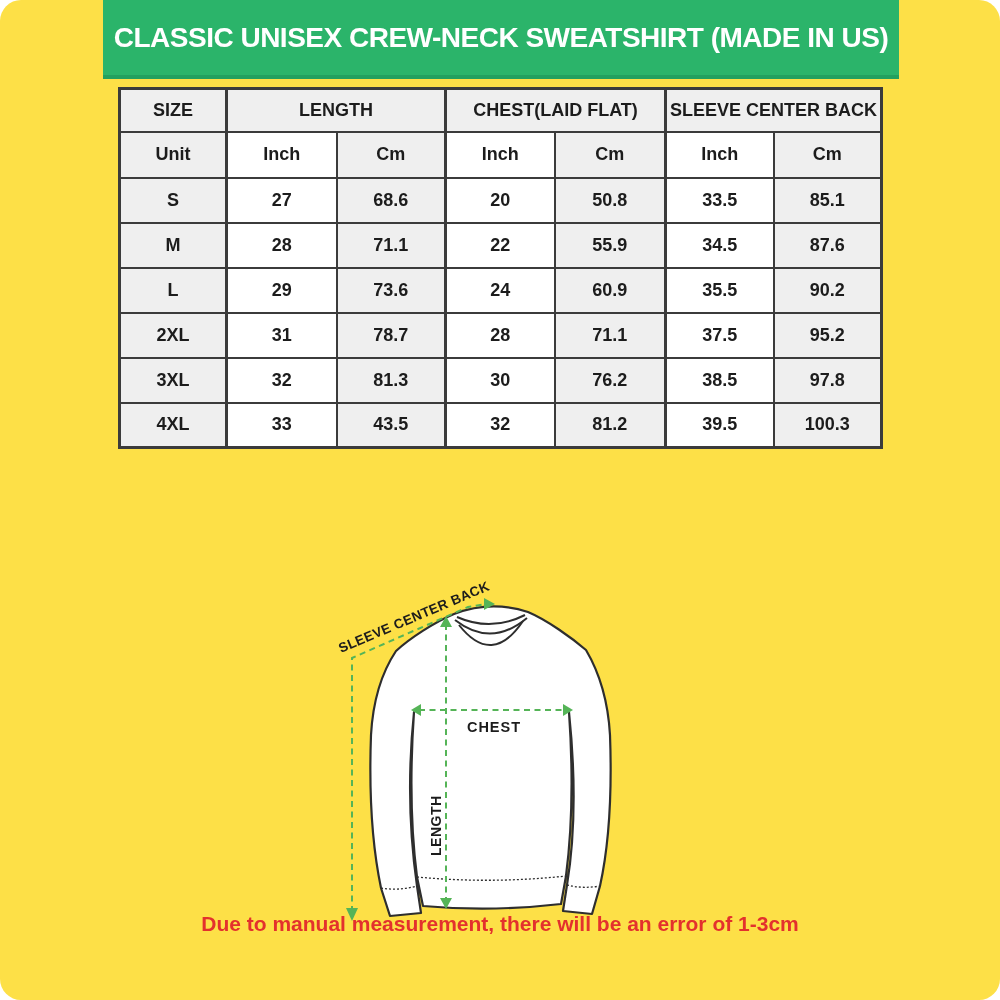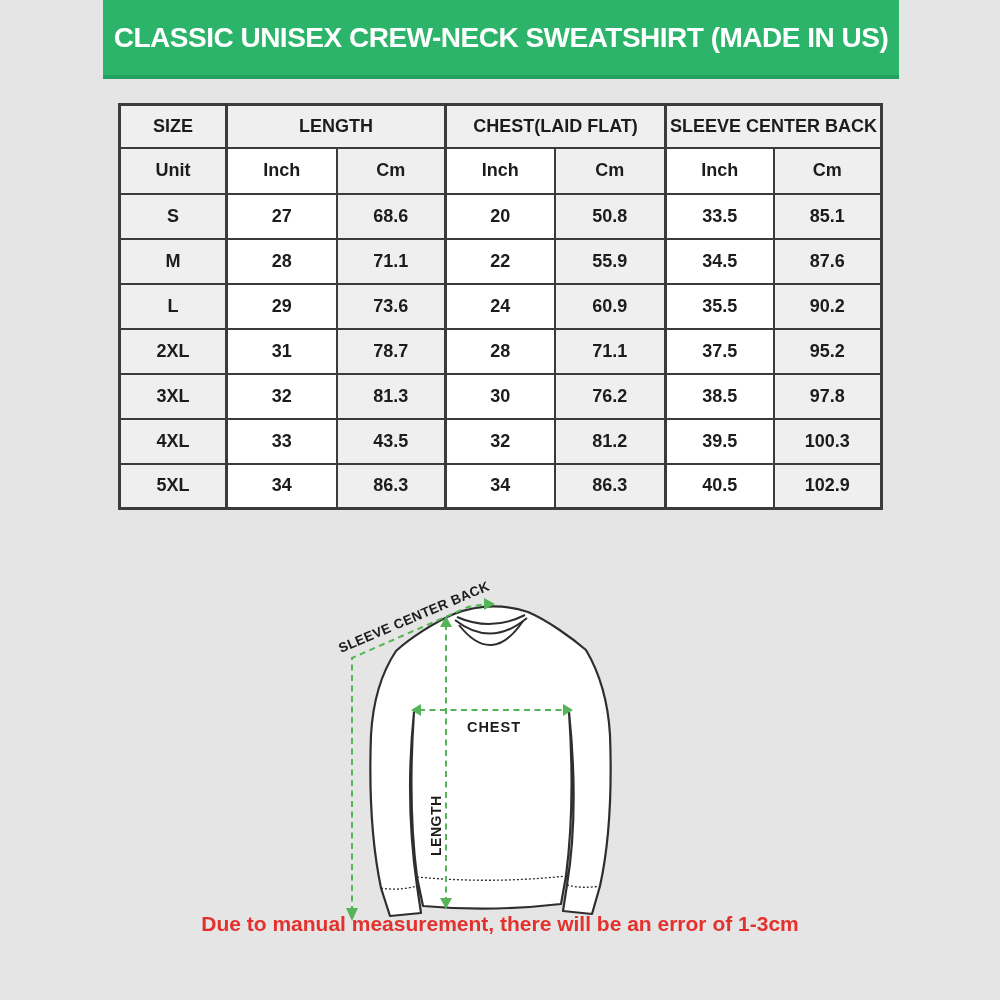--- a/index.html
+++ b/index.html
@@ -3,29 +3,29 @@
 <meta charset="utf-8">
 <style>
   :root{
     --banner-green:#2bb46a; --banner-green-dark:#22a05f;
     --cell-gray:#efefef; --cell-white:#ffffff;
     --border-dark:#3b3b3b; --note-red:#e3312d;
     --diagram-green:#55b457; --line-dark:#2e2e2e; --text-dark:#1c1c1c;
   }
   html,body{margin:0;padding:0;}
   body{background:#ffffff;font-family:"Liberation Sans","DejaVu Sans",sans-serif;}
-  .page{position:relative;width:1000px;height:1000px;background:#e5e5e5;overflow:hidden;}
+  .page{position:relative;width:1000px;height:1000px;background:#fde047;overflow:hidden;border-radius:21px;}
 
   .banner{position:absolute;left:103px;top:0;width:796px;height:75px;
     background:var(--banner-green,#2bb46a);
     border-bottom:4px solid var(--banner-green-dark,#22a05f);
     display:flex;align-items:center;justify-content:center;}
   .banner-title{color:#ffffff;font-weight:bold;font-size:28px;letter-spacing:-0.5px;white-space:nowrap;}
 
-  table.sizes{position:absolute;left:118px;top:103px;width:762px;
+  table.sizes{position:absolute;left:118px;top:87px;width:762px;
     border-collapse:collapse;table-layout:fixed;
     border:3px solid var(--border-dark,#3b3b3b);}
   table.sizes th,table.sizes td{
     border:2px solid var(--border-dark,#3b3b3b);
     text-align:center;vertical-align:middle;padding:0;
     font-size:18px;font-weight:bold;color:var(--text-dark,#1c1c1c);
     font-family:"Liberation Sans","DejaVu Sans",sans-serif;}
   table.sizes .gstart{border-left-width:3px;}
   table.sizes .gray{background:var(--cell-gray,#efefef);}
   table.sizes .white{background:var(--cell-white,#ffffff);}
@@ -119,29 +119,20 @@
         </tr>
         <tr class="data-row">
           <td class="gray">4XL</td>
           <td class="white gstart">33</td>
           <td class="gray">43.5</td>
           <td class="white gstart">32</td>
           <td class="gray">81.2</td>
           <td class="white gstart">39.5</td>
           <td class="gray">100.3</td>
         </tr>
-        <tr class="data-row">
-          <td class="gray">5XL</td>
-          <td class="white gstart">34</td>
-          <td class="gray">86.3</td>
-          <td class="white gstart">34</td>
-          <td class="gray">86.3</td>
-          <td class="white gstart">40.5</td>
-          <td class="gray">102.9</td>
-        </tr>
       </tbody>
   </table>
 
   <svg class="diagram" viewBox="330 578 345 365" xmlns="http://www.w3.org/2000/svg">
 
     <path d="M454,614
          C435,622 410,638 396,651
          C382,672 373,700 371,735
          C369,790 372,845 381,888
          L390,916 L421,913 L417,886

